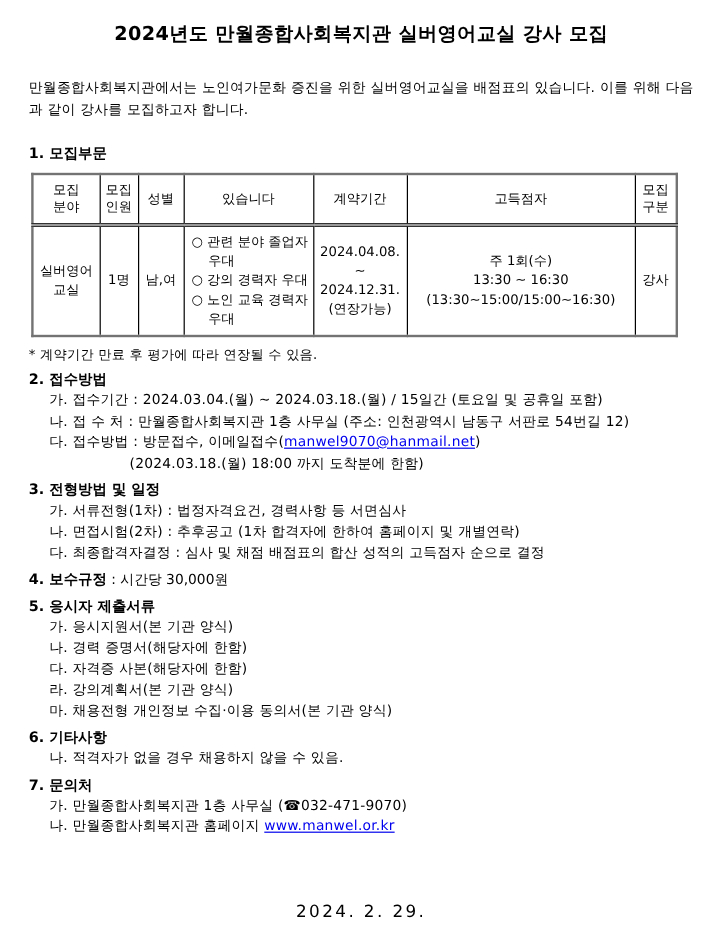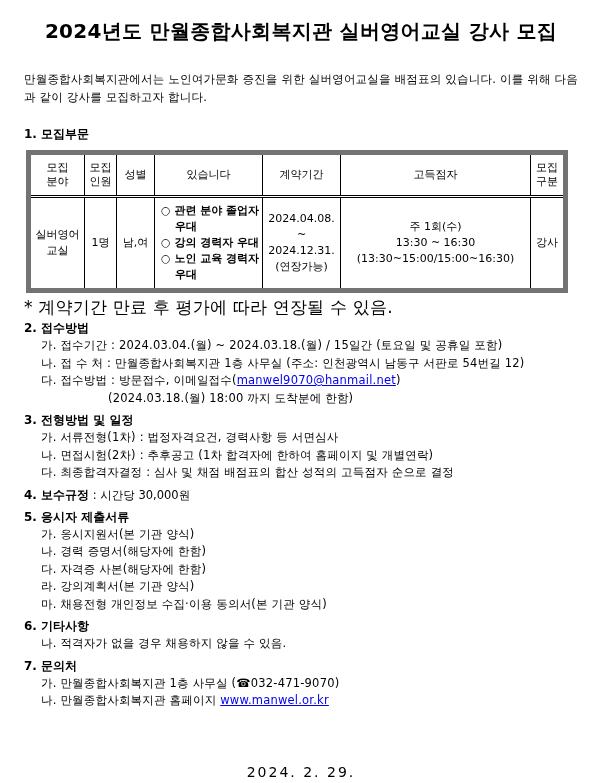--- a/index.html
+++ b/index.html
@@ -1,38 +1,38 @@
 <!DOCTYPE html>
 <html style="--link-color: #0000EE;"><head>
 <meta charset="utf-8">
 <style>
   * { margin:0; padding:0; box-sizing:border-box; }
   html,body { width:600px; height:783px; background:#ffffff; overflow:hidden; }
   body { font-family:"DejaVu Sans","Liberation Sans",sans-serif; color:#000; font-size:11.5px; }
   .page { padding:12px 22px 0 24px; }
 
-  .doc-title { font-size:20px; font-weight:bold; text-align:center; margin-top:6px; letter-spacing:0.3px; }
+  .doc-title { font-size:16px; font-weight:bold; text-align:center; margin-top:6px; letter-spacing:0.3px; }
   .intro { margin-top:25px; line-height:18px; text-align:justify; letter-spacing:0.2px; }
 
   .sec-heading { font-weight:bold; font-size:12px; line-height:18px; margin-top:4px; }
   .sec-heading.first { margin-top:19px; }
   .inline-normal { font-weight:normal; font-size:11.5px; }
 
   table { border-collapse:collapse; table-layout:fixed; width:537px; margin:7px 0 0 2px;
-          border:5px solid #737373; }
+          border:2px solid #737373; }
   th,td { border:1px solid #000; font-size:11px; vertical-align:middle; }
   thead th { font-weight:normal; text-align:center; white-space:pre-line;
              line-height:14px; padding:6px 1px; border-bottom:3px double #000; }
   td { padding:5px 3px; line-height:16px; }
   .center { text-align:center; }
   .pre { white-space:pre-line; }
-  .qual-cell { padding:5px 2px 5px 6px;font-weight:bold; }
+  .qual-cell { padding:5px 2px 5px 6px; }
   .qline { padding-left:14px; text-indent:-14px; line-height:16px; }
 
-  .note { margin-top:7px; font-size:17px; line-height:15px; letter-spacing:0.2px; }
+  .note { margin-top:7px; font-size:11px; line-height:15px; letter-spacing:0.2px; }
 
   .sec { margin-top:1px; }
   .item { padding-left:17px; line-height:17.5px; letter-spacing:0.2px; }
   .item-cont { padding-left:84px; }
   a.link { color:var(--link-color,#0000EE); text-decoration:underline; cursor:pointer; }
 
   .footer { margin-top:54px; }
   .footer-date { text-align:center; font-size:14px; letter-spacing:2px; }
 </style>
 </head>

